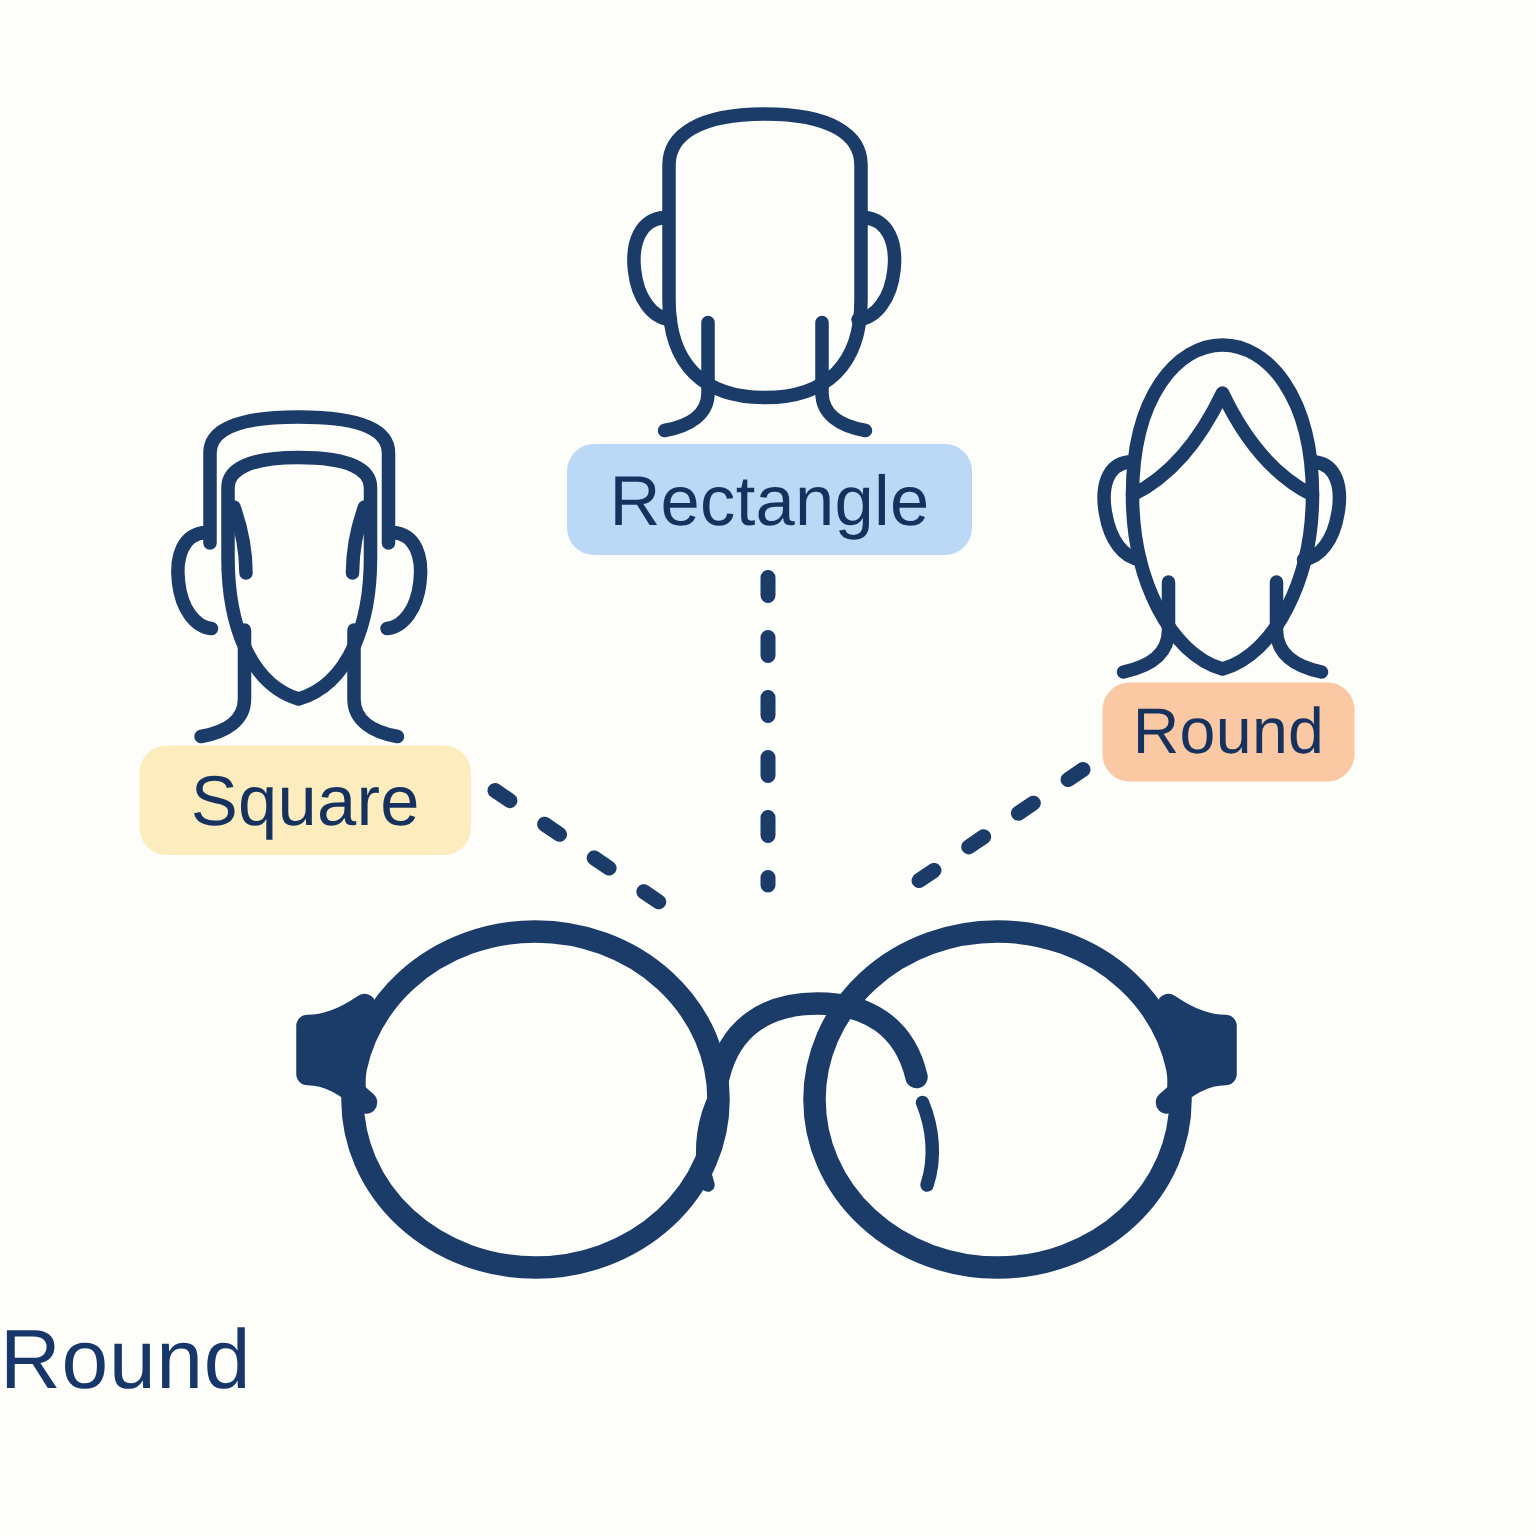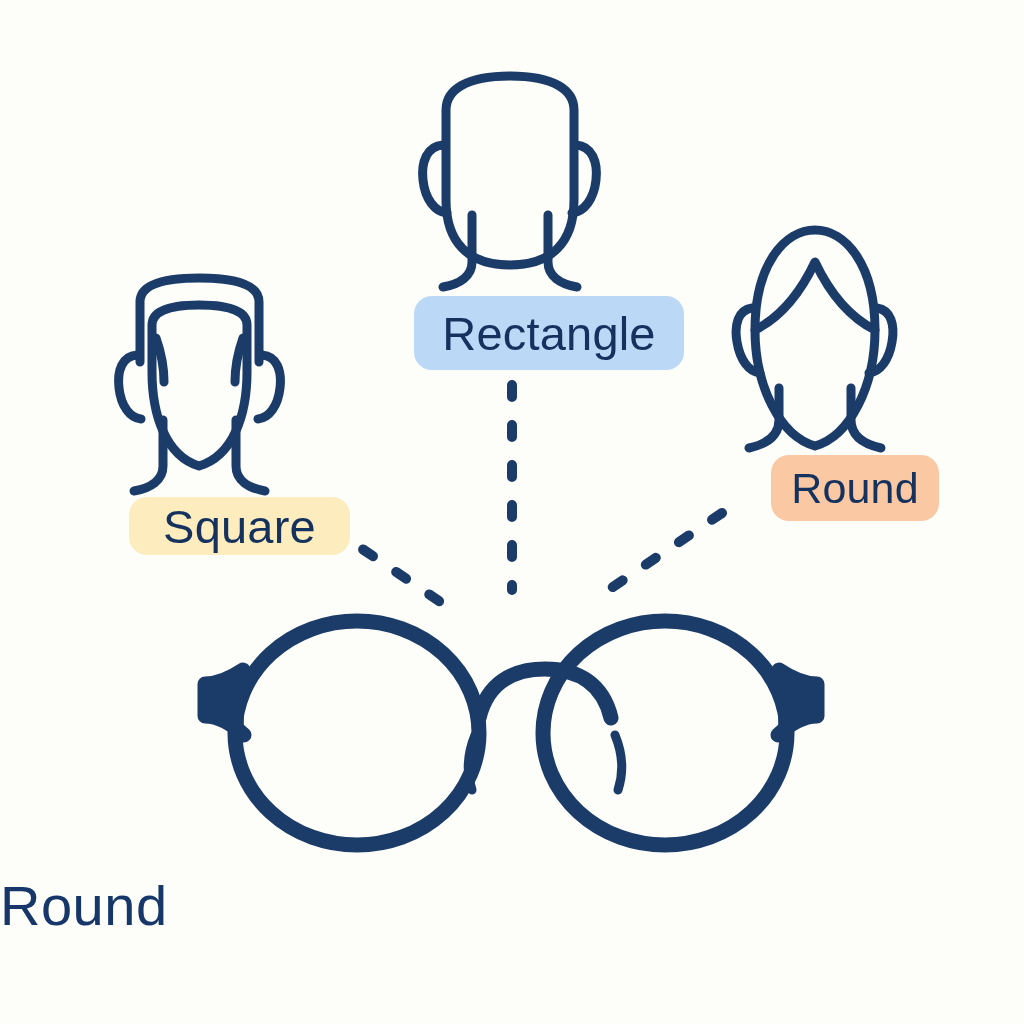--- a/index.html
+++ b/index.html
@@ -26,35 +26,34 @@
     display: flex;
     align-items: center;
     justify-content: center;
     border-radius: 18px;
     color: #15325E;
     font-family: "Liberation Sans", sans-serif;
     font-weight: 400;
     letter-spacing: 0.2px;
     white-space: nowrap;
     user-select: none;
-    margin-left: 36px;
   }
   #badge-rectangle {
     left: 378px;
     top: 296px;
     width: 270px;
     height: 74px;
     background: #BBD8F7;
     font-size: 47px;
   }
   #badge-square {
     left: 93px;
     top: 497px;
     width: 221px;
-    height: 58px;
+    height: 73px;
     background: #FCECBE;
     font-size: 47px;
   }
   #badge-oval {
     left: 735px;
     top: 455px;
     width: 168px;
     height: 66px;
     background: #FBC8A4;
     font-size: 43px;

